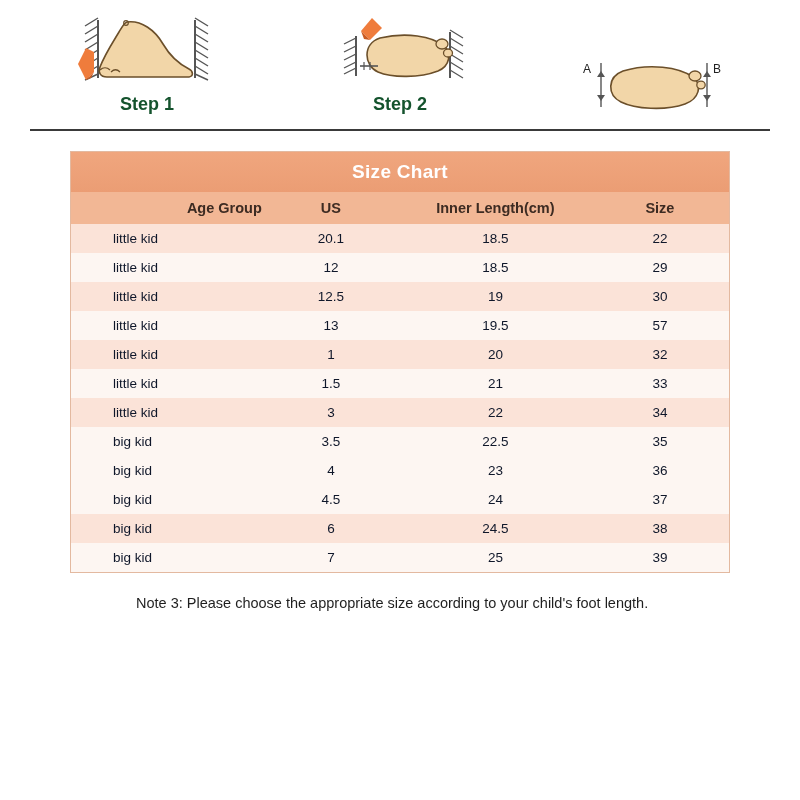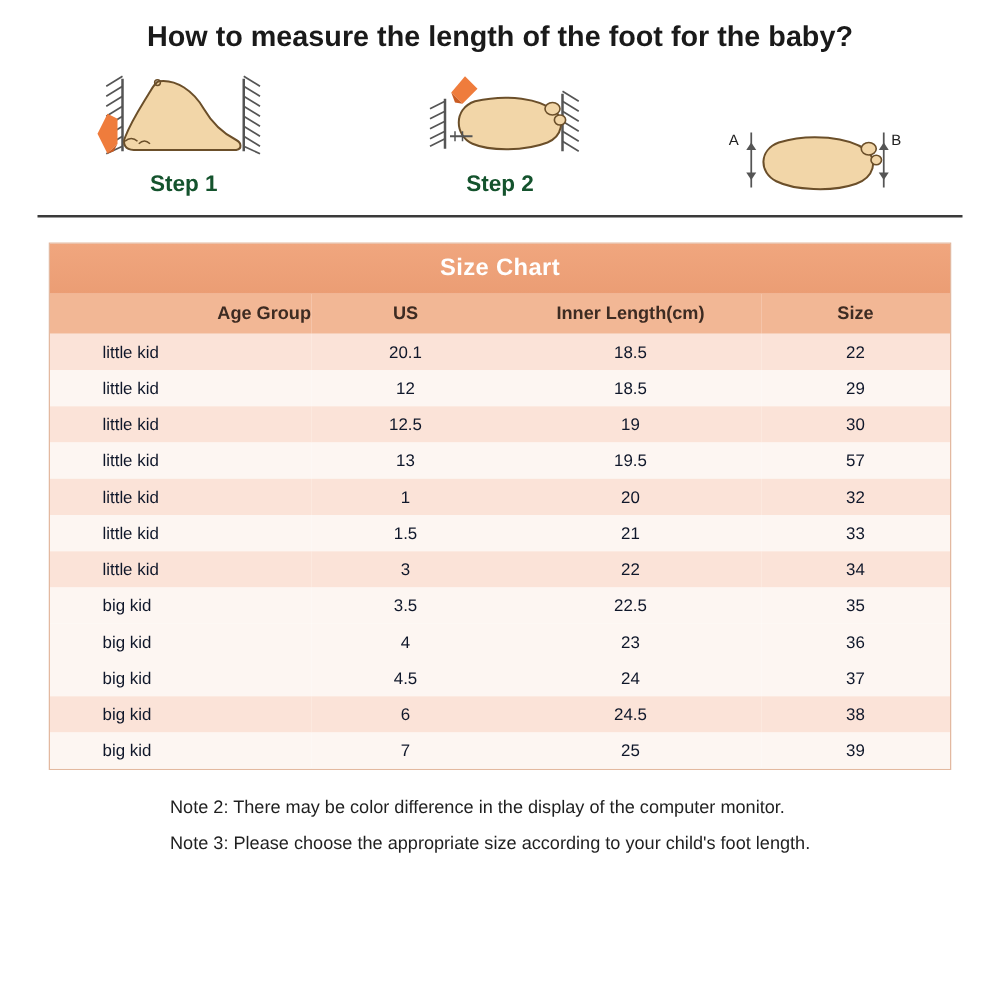--- a/index.html
+++ b/index.html
@@ -58,21 +58,21 @@
 
   .divider {
     width: 740px;
     height: 2px;
     background: #3a3a3a;
     margin: 14px auto 0 auto;
   }
 
   
   .chart-wrap {
-    width: 722px;
+    width: 660px;
     margin: 20px auto 0 auto;
     border: 1px solid #e3b9a0;
     box-sizing: border-box;
   }
   .chart-title {
     background: linear-gradient(180deg, #f0a67e 0%, #eb9d74 100%);
     color: #ffffff;
     font-size: 19px;
     font-weight: bold;
     text-align: center;
@@ -120,21 +120,20 @@
     color: #1f1f1f;
     margin-bottom: 13px;
     white-space: nowrap;
   }
 </style>
 </head>
 <body>
 
 <div class="page">
 
-  <div class="title">How to measure the length of the foot for the baby?</div>
 
   <div class="steps">
 
     <div class="step">
       <div class="step-art">
         <svg width="160" height="70" viewBox="0 0 160 70">
 
           <line x1="31" y1="6" x2="31" y2="64" stroke="#555" stroke-width="2"></line>
           <g stroke="#555" stroke-width="1.4">
             <line x1="18" y1="12" x2="31" y2="4"></line>
@@ -324,17 +323,16 @@
           <td class="col-age">big kid</td>
           <td>7</td>
           <td>25</td>
           <td>39</td>
         </tr>
       </tbody>
     </table>
   </div>
 
   <div class="notes">
-    <div class="note">Note 2: There may be color difference in the display of the computer monitor.</div>
     <div class="note">Note 3: Please choose the appropriate size according to your child's foot length.</div>
   </div>
 
 </div>
 
 </body></html>

